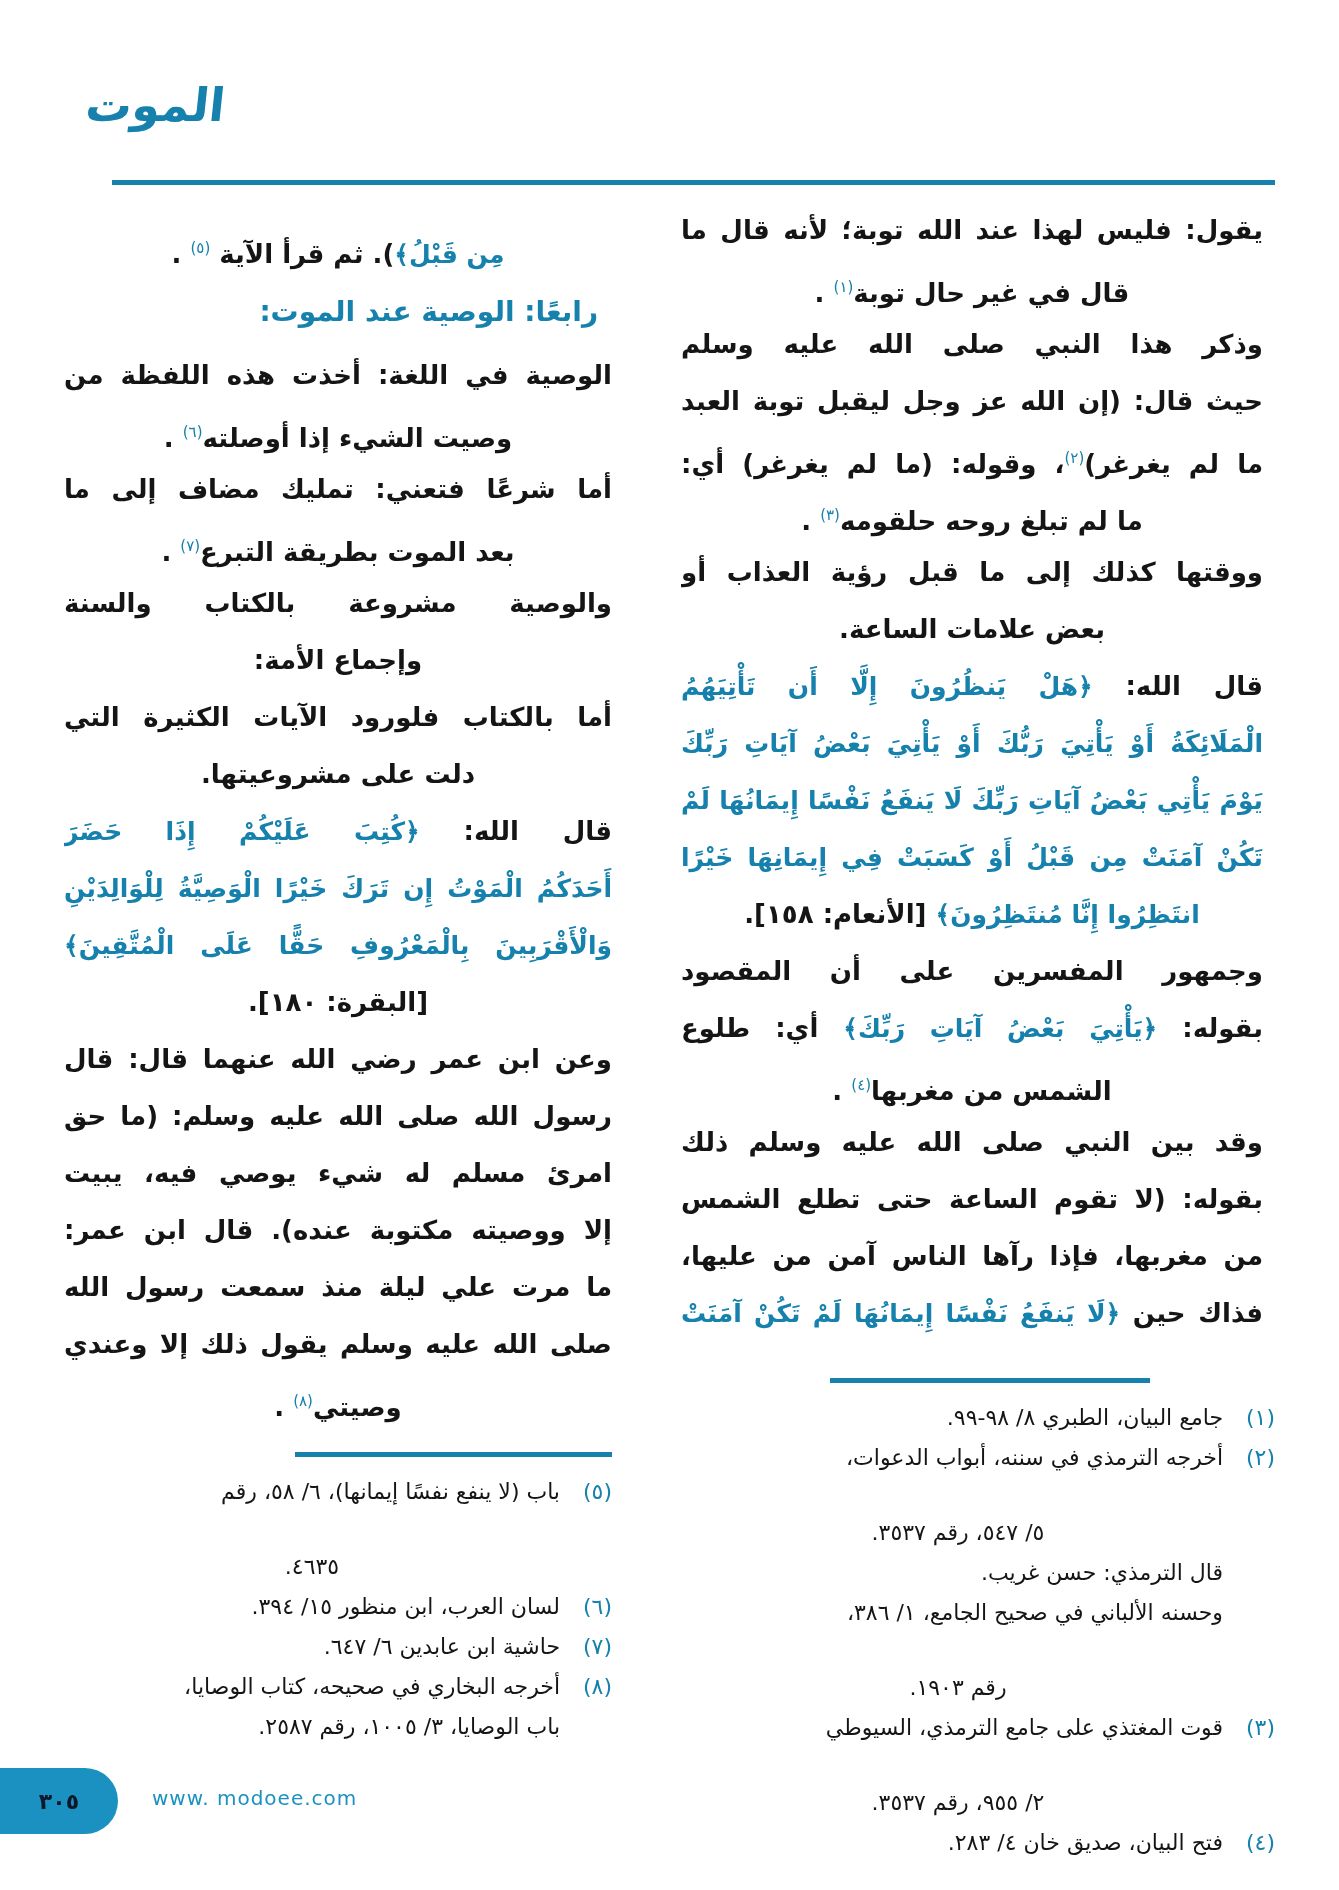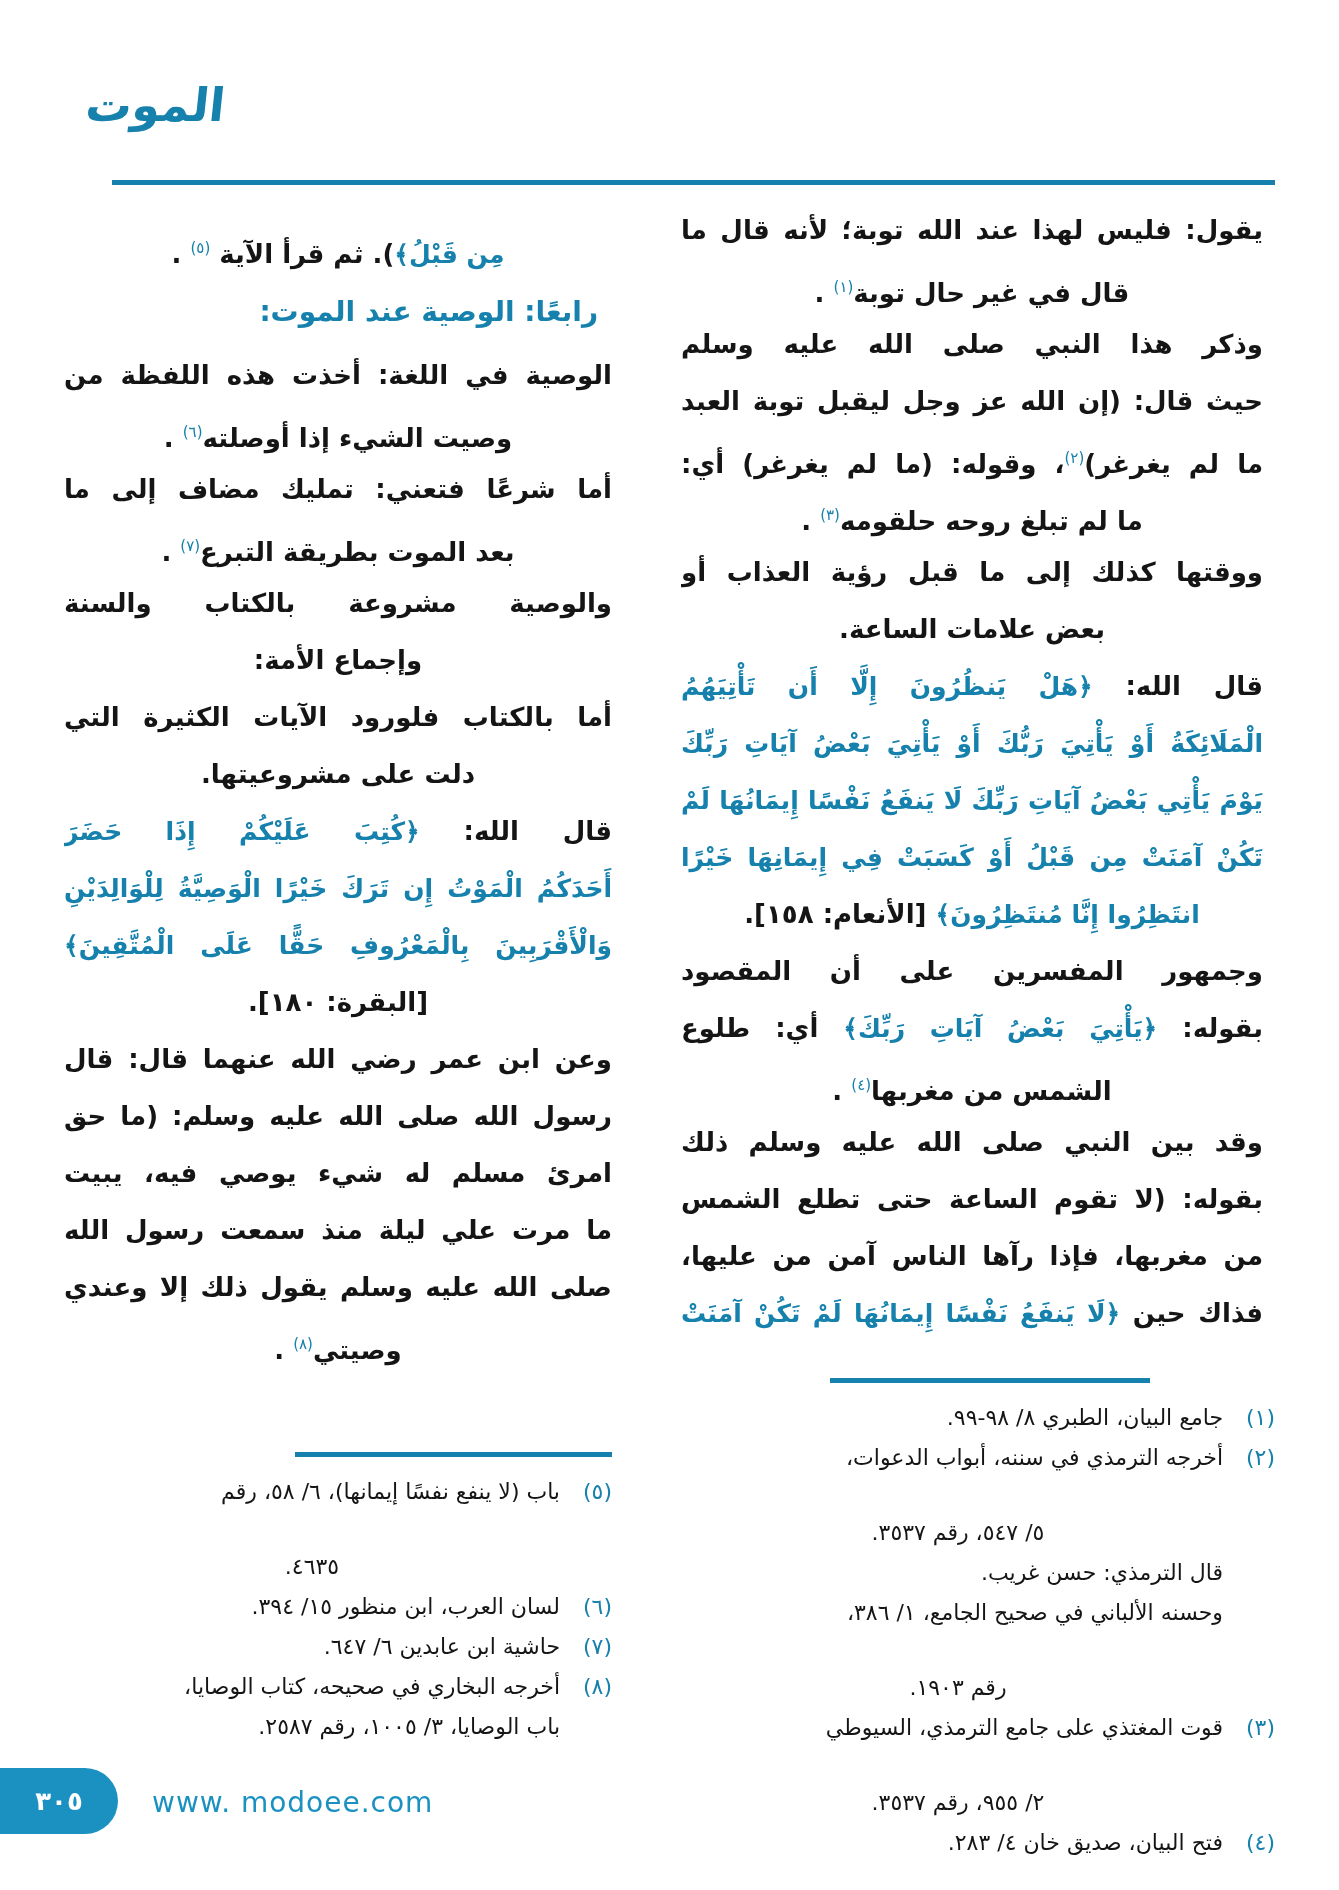--- a/index.html
+++ b/index.html
@@ -53,25 +53,25 @@
   .fl{line-height:40px;height:40px;overflow:hidden;}
   .fl.a-c{text-align:center;margin-top:35px;}
   .fl.a-r{padding-right:0;text-align:center;}
   
   .pagenum-pill{
     position:absolute;left:0;top:1768px;width:118px;height:66px;
     background:var(--pill);
     border-radius:0 33px 33px 0;
     display:flex;align-items:center;justify-content:center;
   }
-  .pagenum{color:#ffffff;font-size:26px;font-weight:700;letter-spacing:4px;}
+  .pagenum{color:#0f172a;font-size:22px;font-weight:700;letter-spacing:4px;}
   .site-url{
     position:absolute;left:152px;top:1786px;
     direction:ltr;
-    color:var(--pill);font-size:28px;font-weight:400;letter-spacing:1px;
+    color:var(--pill);font-size:20px;font-weight:400;letter-spacing:1px;
   }
 </style>
 </head>
 <body>
 
 <div class="page">
 
   <div class="hdr-title">الموت</div>
   <div class="hdr-rule"></div>
 
@@ -108,20 +108,21 @@
       <div class="ln a-c"><span class="k-b">وإجماع الأمة:</span></div>
       <div class="ln a-j"><span class="k-b">أما بالكتاب فلورود الآيات الكثيرة التي</span></div>
       <div class="ln a-c"><span class="k-b">دلت على مشروعيتها.</span></div>
       <div class="ln a-j"><span class="k-b">قال الله: </span><span class="k-q">﴿كُتِبَ عَلَيْكُمْ إِذَا حَضَرَ</span></div>
       <div class="ln a-j"><span class="k-q">أَحَدَكُمُ الْمَوْتُ إِن تَرَكَ خَيْرًا الْوَصِيَّةُ لِلْوَالِدَيْنِ</span></div>
       <div class="ln a-j"><span class="k-q">وَالْأَقْرَبِينَ بِالْمَعْرُوفِ حَقًّا عَلَى الْمُتَّقِينَ﴾</span></div>
       <div class="ln a-c"><span class="k-b">[البقرة: ١٨٠].</span></div>
       <div class="ln a-j"><span class="k-b">وعن ابن عمر رضي الله عنهما قال: قال</span></div>
       <div class="ln a-j"><span class="k-b">رسول الله صلى الله عليه وسلم: (ما حق</span></div>
       <div class="ln a-j"><span class="k-b">امرئ مسلم له شيء يوصي فيه، يبيت ليلتين</span></div>
+      <div class="ln a-j"><span class="k-b">إلا ووصيته مكتوبة عنده). قال ابن عمر:</span></div>
       <div class="ln a-j"><span class="k-b">ما مرت علي ليلة منذ سمعت رسول الله</span></div>
       <div class="ln a-j"><span class="k-b">صلى الله عليه وسلم يقول ذلك إلا وعندي</span></div>
       <div class="ln a-c"><span class="k-b">وصيتي</span><span class="k-s">(٨)</span><span class="k-b"> .</span></div>
     </div>
 
   <div class="fsep fsep-right"></div>
   <div class="fsep fsep-left"></div>
 
   <div class="fnotes fnotes-right">
       <div class="fn">

